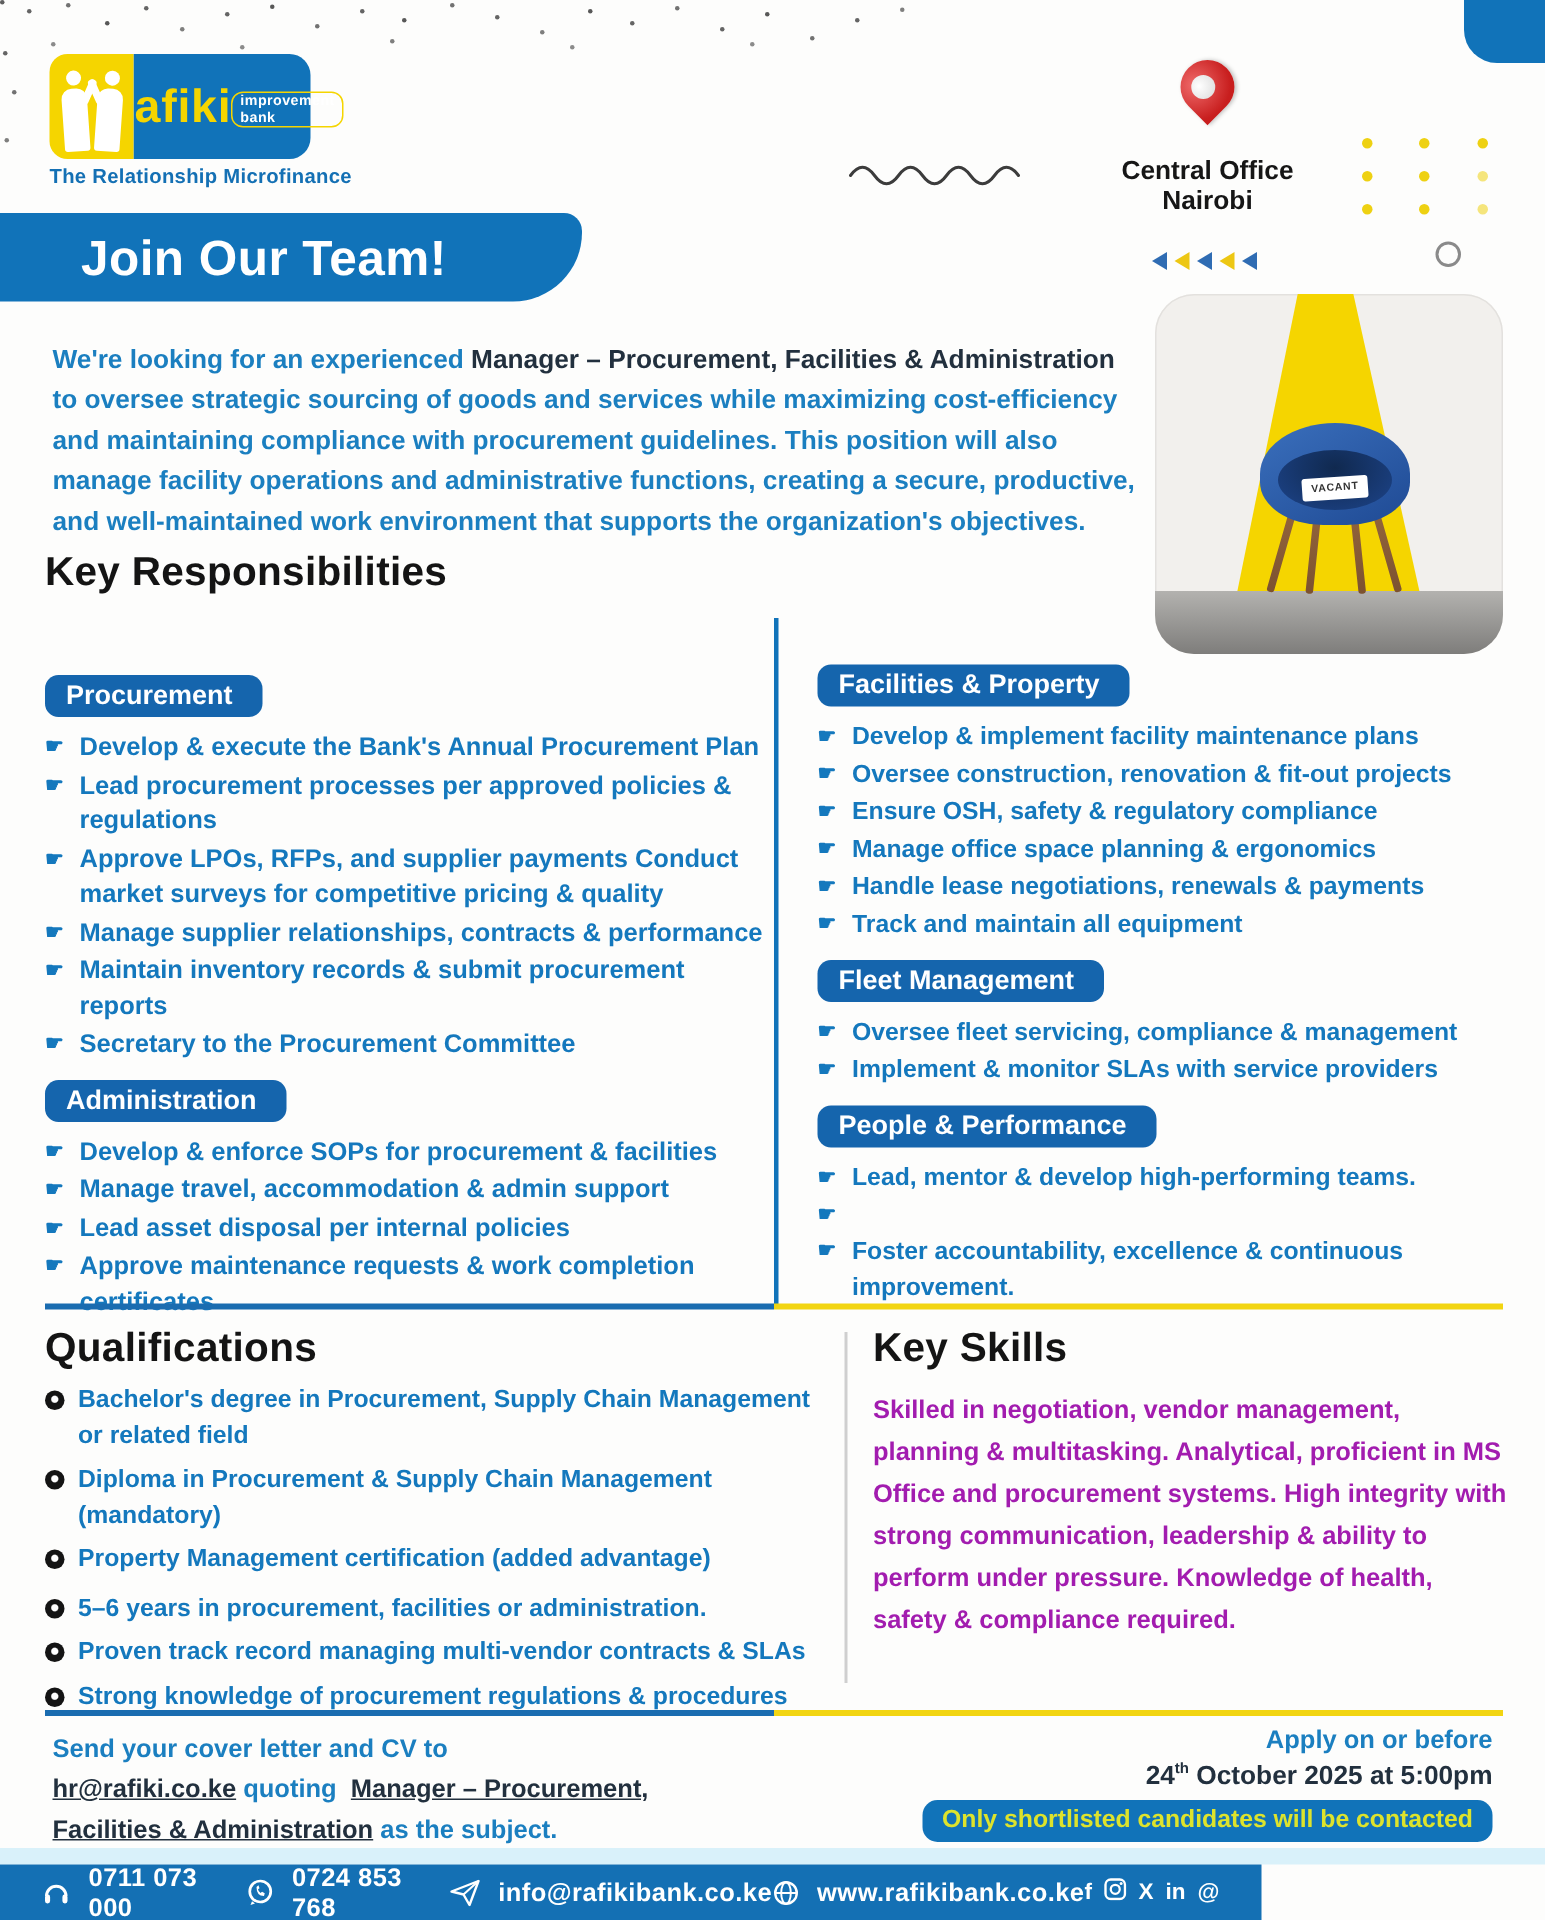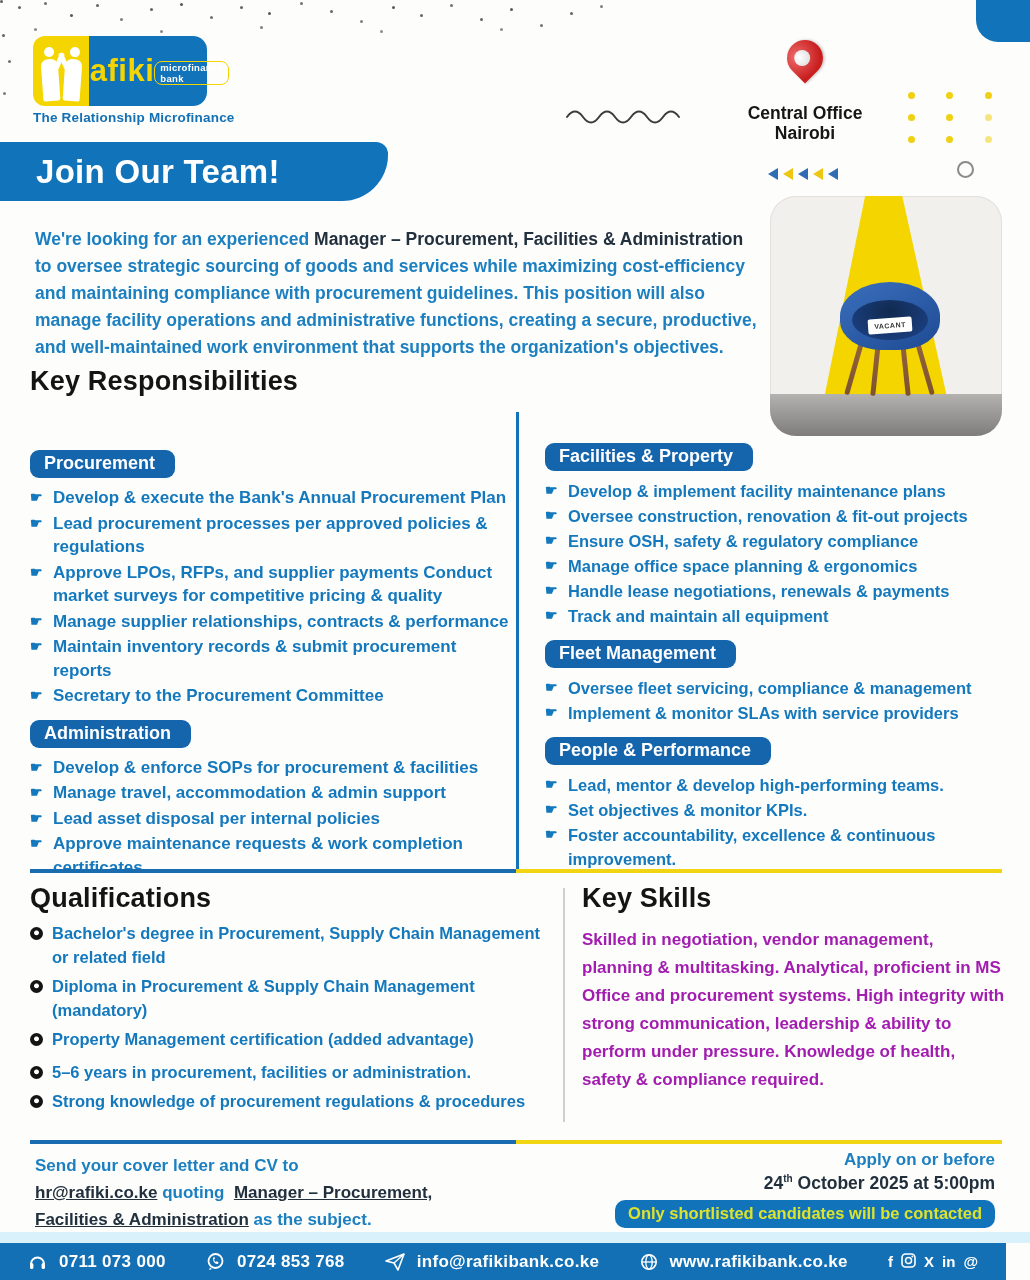--- a/index.html
+++ b/index.html
@@ -44,21 +44,21 @@
   .dot { width:7px; height:7px; background:#eed112; border-radius:50%; }
   .dot.f { opacity:.55; }
   .tri-row { position:absolute; left:768px; top:168px; display:flex; gap:5px; }
   .tri { width:0; height:0; border-top:6px solid transparent; border-bottom:6px solid transparent; border-right:10px solid #2f6cb3; }
   .tri.y { border-right-color:#edc713; }
   .ring { position:absolute; left:957px; top:161px; width:17px; height:17px; border:2px solid #8a8a8a; border-radius:50%; }
   .corner { position:absolute; right:0; top:0; width:54px; height:42px; background:#1173b9; border-radius:0 0 0 22px; }
 
   
   .banner { position:absolute; left:0; top:142px; width:388px; height:59px; background:#1173b9;
-    border-radius:0 12px 46px 0; color:#fff; font-weight:bold; font-size:33px; line-height:59px; padding-left:36px; letter-spacing:.3px; }
+    border-radius:0 12px 46px 0; color:#fff; font-weight:bold; font-size:33px; line-height:59px; padding-left:54px; letter-spacing:.3px; }
 
   
   .photo { position:absolute; left:770px; top:196px; width:232px; height:240px; border-radius:26px; overflow:hidden; background:#f2f0ed; box-shadow:0 0 0 1px #e3e1de inset; }
   .floor { position:absolute; left:0; bottom:0; width:100%; height:42px; background:linear-gradient(#b3b2af,#7e7d7b); }
   .beam { position:absolute; left:0; top:0; width:100%; height:100%; background:#f5d500;
     clip-path:polygon(41% 0, 57% 0, 80% 100%, 20% 100%); }
   .leg { position:absolute; width:5px; height:72px; background:linear-gradient(#9a6a3f,#7c5230); border-radius:2px; top:128px; }
   .l1 { left:84px; transform:rotate(16deg); } .l2 { left:104px; transform:rotate(6deg); }
   .l3 { left:132px; transform:rotate(-6deg); } .l4 { left:150px; transform:rotate(-16deg); }
   .seat { position:absolute; left:70px; top:86px; width:100px; height:68px; background:linear-gradient(150deg,#3a6fbc,#1f4a94); border-radius:50% 50% 42% 42%; }
@@ -104,21 +104,21 @@
   .apply-left .navy { color:#22303e;text-decoration:underline; }
   .apply-right { position:absolute; right:35px; top:1150px; width:420px; text-align:right; }
   .deadline-label { color:#1b7fc0; font-size:17px; font-weight:bold; }
   .deadline-date { color:#22303e; font-size:17.5px; font-weight:bold; margin-top:3px; }
   .deadline-date sup { font-size:10px; }
   .note-pill { display:inline-block; margin-top:6px; background:#1173b9; color:#dde32c; font-size:16.5px;
     font-weight:bold; padding:4px 13px 5px; border-radius:10px; }
 
   
   .prefoot { position:absolute; left:0; top:1232px; width:1030px; height:11px; background:#d9f1fa; }
-  .footer { position:absolute; left:0; top:1243px; width:1006px; height:37px; background:#1470b4; color:#fff;
+  .footer { position:absolute; left:0; top:1243px; width:841px; height:37px; background:#1470b4; color:#fff;
     display:flex; align-items:center; padding:0 28px; gap:0; }
   .fgroup { display:flex; align-items:center; gap:12px; font-size:17px; font-weight:bold; letter-spacing:.3px; }
   .fico { display:flex; align-items:center; }
   .fspace { flex:1; }
   .social { display:flex; align-items:center; gap:8px; font-size:15px; font-weight:bold; }
   .social .sg { line-height:16px; }
 </style>
 </head>
 <body>
 
@@ -126,21 +126,21 @@
 
   <div class="speck"></div>
 
   <div class="logo">
     <div class="logo-left">
       <div class="person p1"></div>
       <div class="person p2"></div>
     </div>
     <div class="logo-right">
       <div class="logo-name">Rafiki</div>
-      <div class="logo-desc">microfinance bank</div>
+      <div class="logo-desc">improvement bank</div>
     </div>
   </div>
   <div class="tagline">The Relationship Microfinance</div>
 
   <svg class="wave" width="130" height="22" viewBox="0 0 130 22">
     <path d="M2,12 q8,-11 16,0 t16,0 t16,0 t16,0 t16,0 t16,0 t16,0" fill="none" stroke="#3c3c3c" stroke-width="2" stroke-linecap="round"></path>
   </svg>
   <div class="pin"></div>
   <div class="loc">
     <div>Central Office</div>
@@ -305,21 +305,20 @@
       <div class="pill">People &amp; Performance</div>
       <ul class="blist">
 
           <li class="bitem">
             <span class="bico">☛</span>
             <span class="btxt">Lead, mentor &amp; develop high-performing teams.</span>
           </li>
 
           <li class="bitem">
             <span class="bico">☛</span>
-            <span class="btxt">Set objectives &amp; monitor KPIs.</span>
           </li>
 
           <li class="bitem">
             <span class="bico">☛</span>
             <span class="btxt">Foster accountability, excellence &amp; continuous improvement.</span>
           </li>
         </ul>
     </div>
   </div>
 
@@ -344,20 +343,24 @@
       <li class="qitem">
         <span class="qico"></span>
         <span>Property Management certification (added advantage)</span>
       </li>
 
       <li class="qitem gap">
         <span class="qico"></span>
         <span>5–6 years in procurement, facilities or administration.</span>
       </li>
 
+      <li class="qitem">
+        <span class="qico"></span>
+        <span>Proven track record managing multi-vendor contracts &amp; SLAs</span>
+      </li>
 
       <li class="qitem">
         <span class="qico"></span>
         <span>Strong knowledge of procurement regulations &amp; procedures</span>
       </li>
     </ul>
 
   <div class="gdiv"></div>
 
   <h2 class="h-black h-skill">Key Skills</h2>

